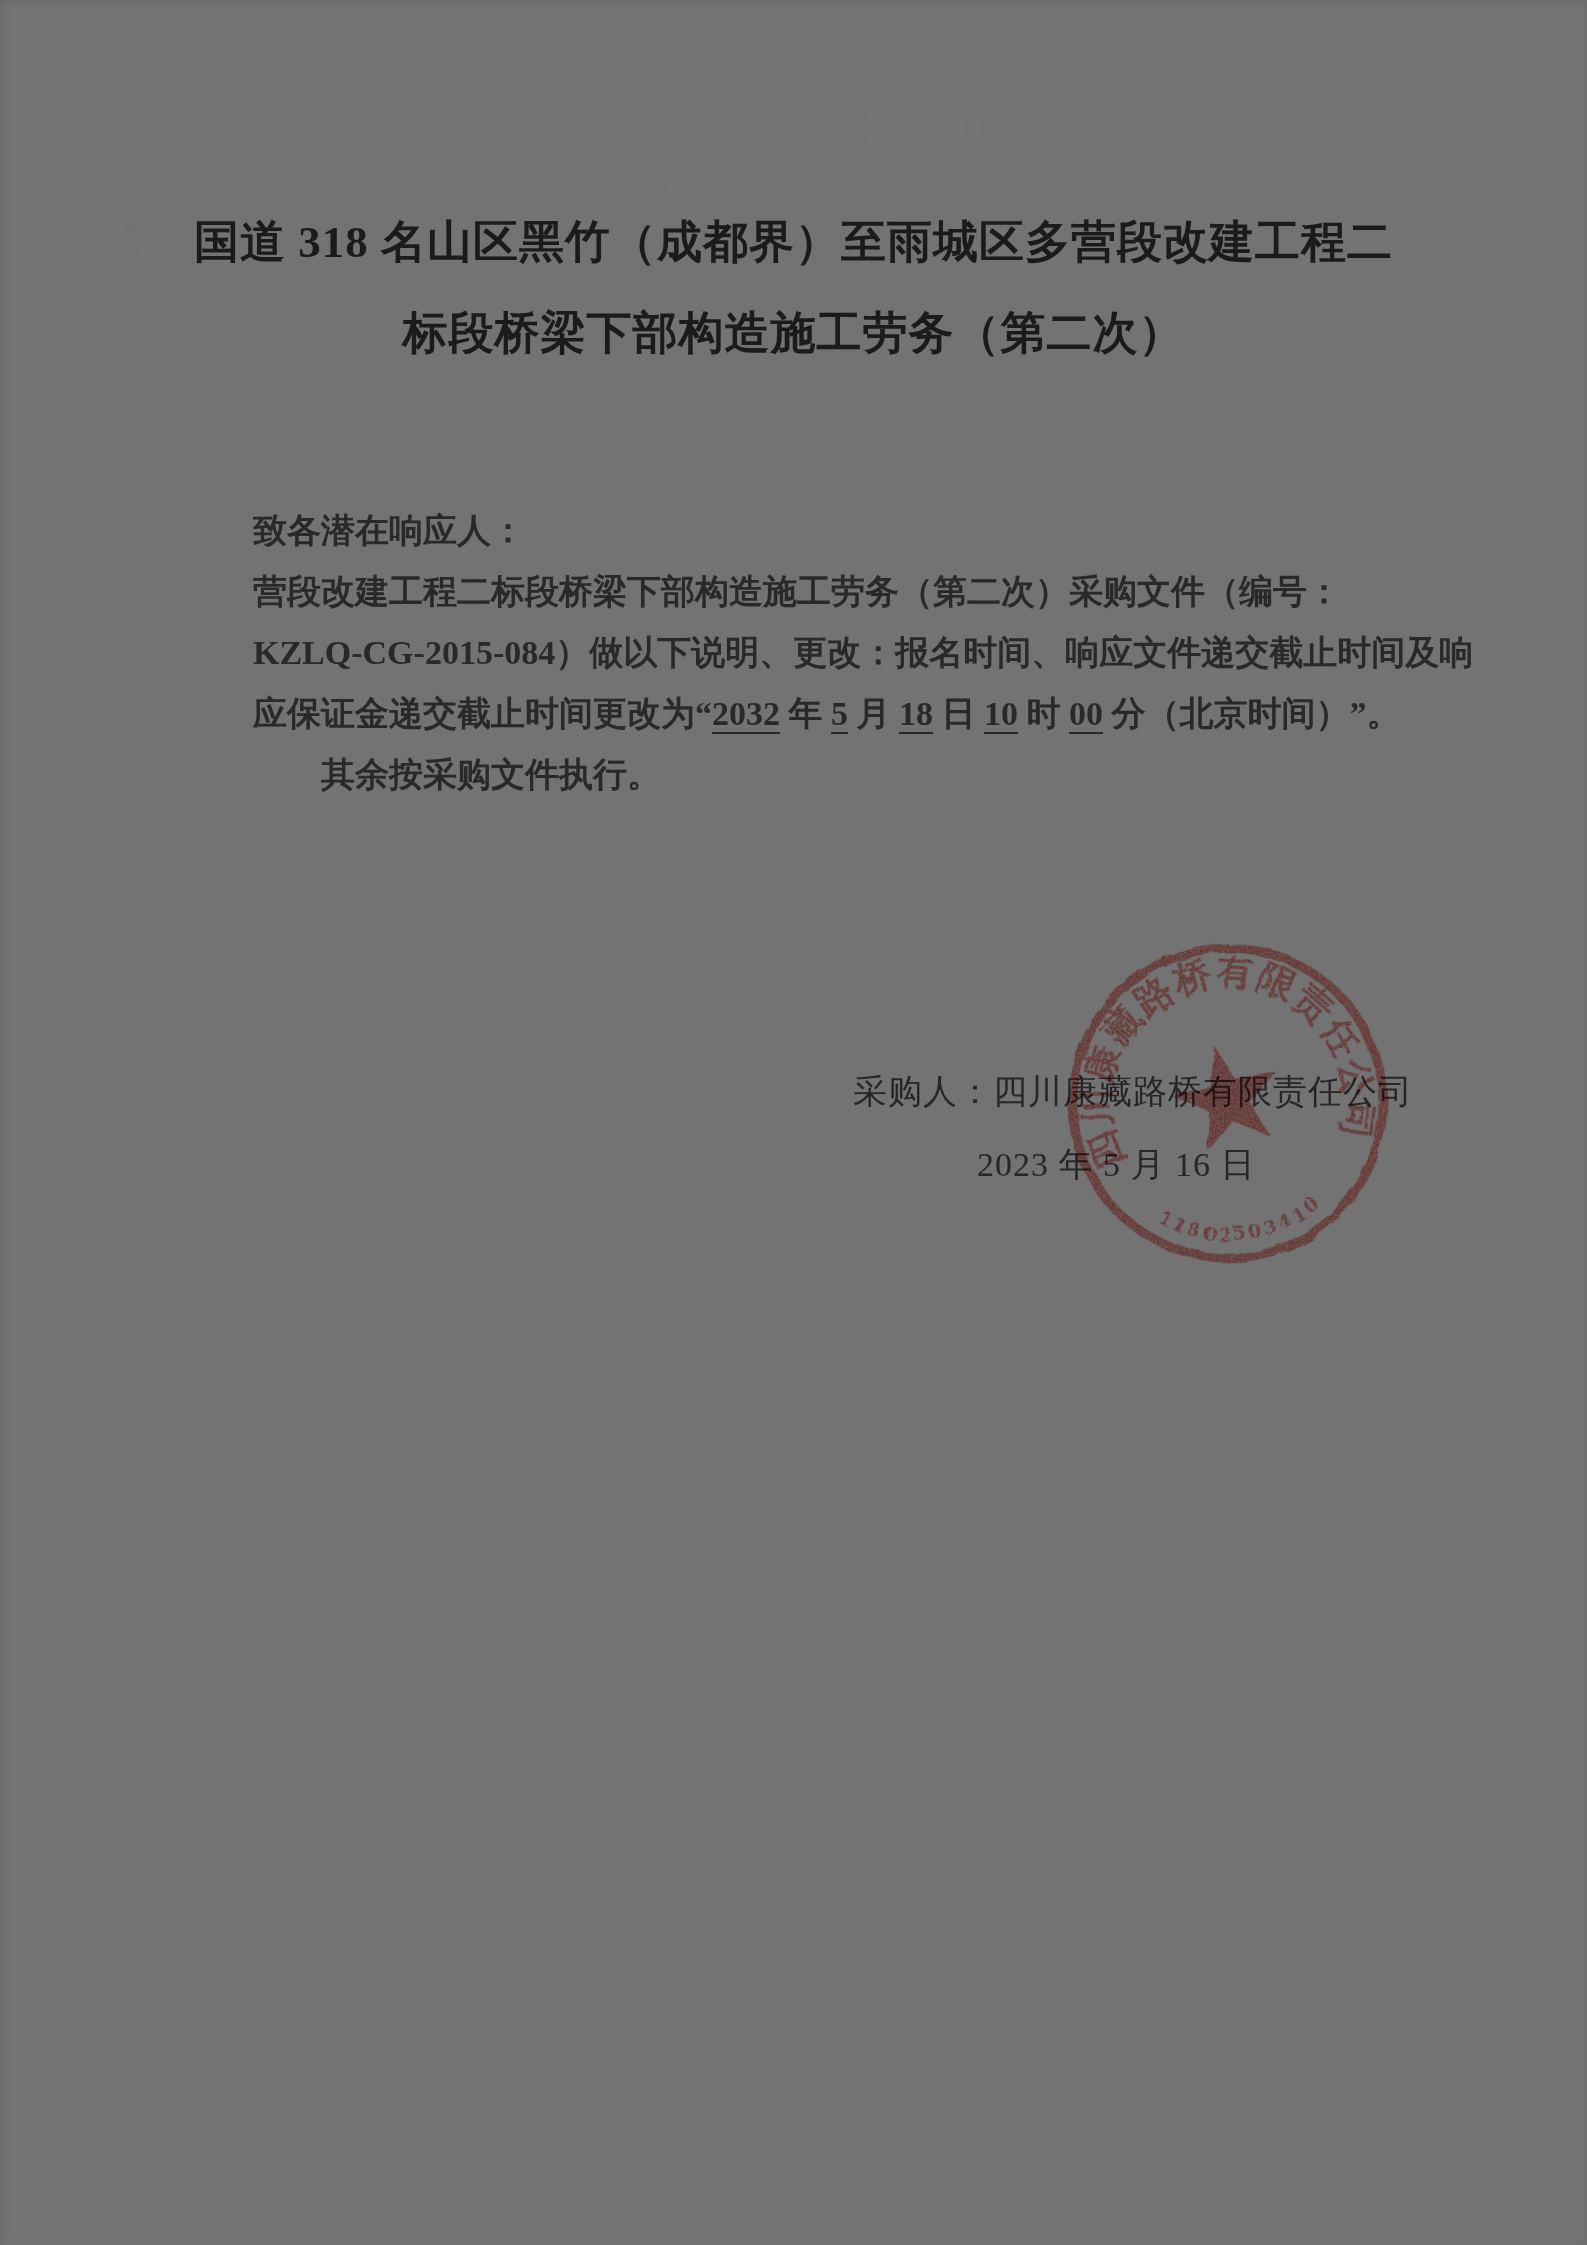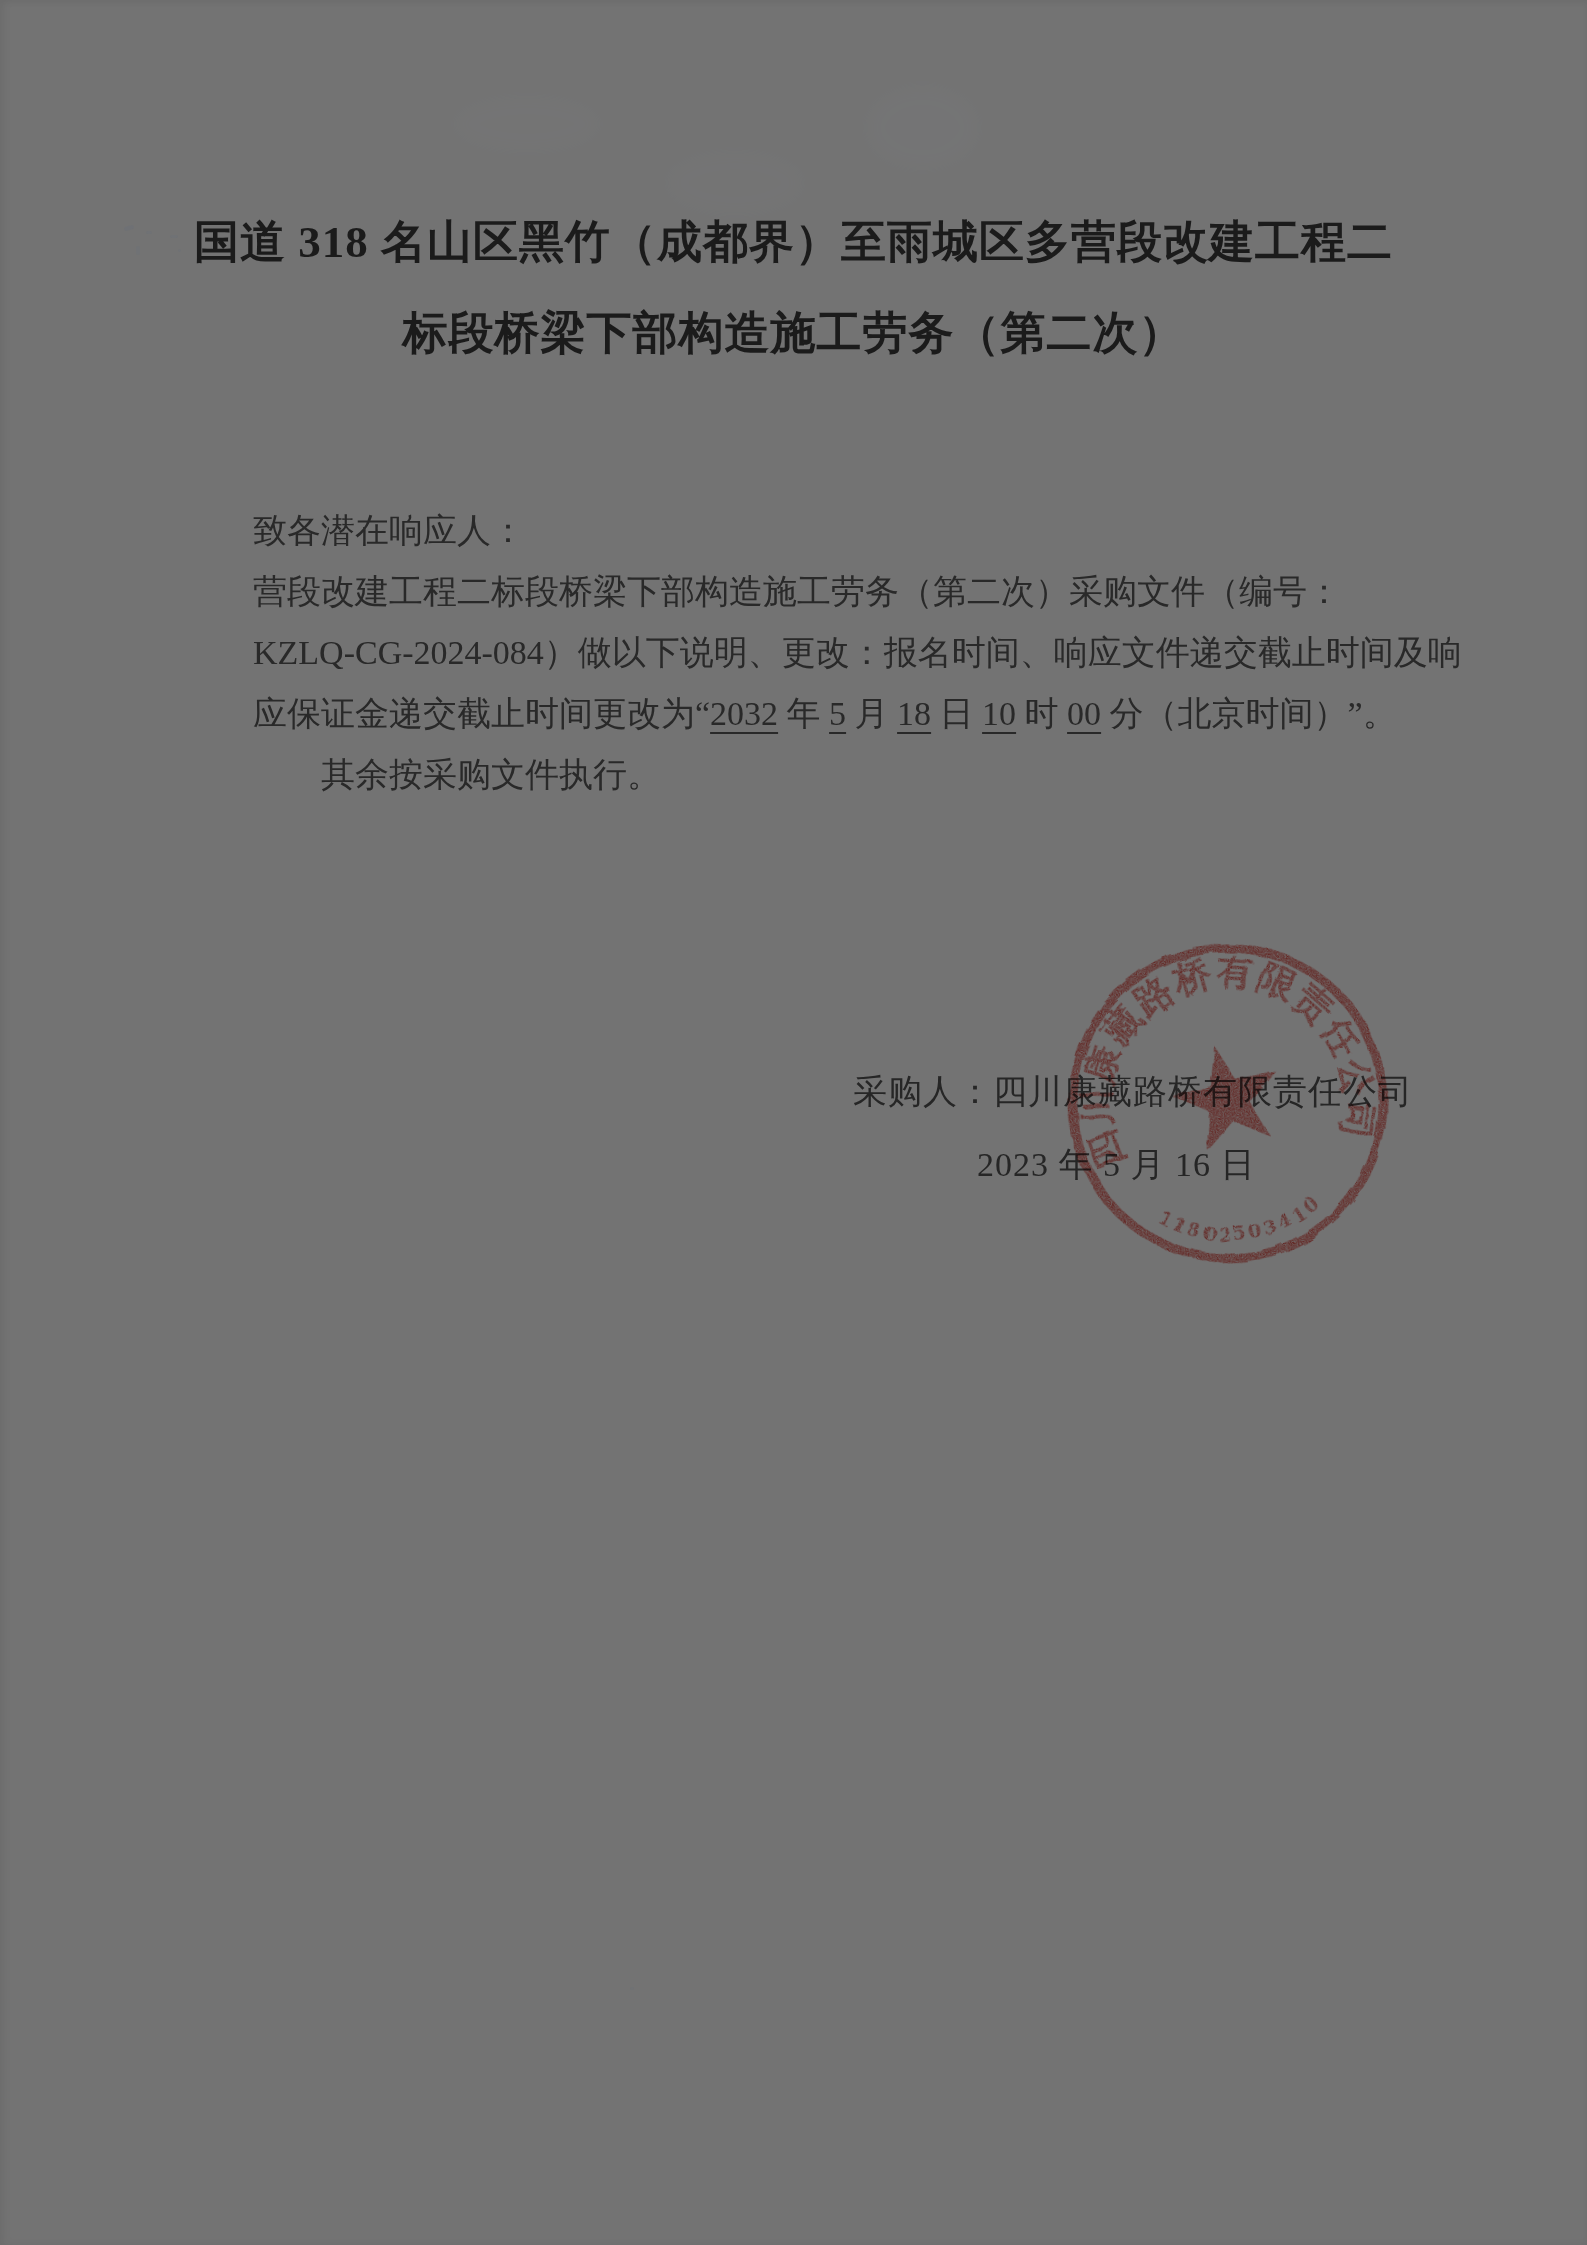--- a/index.html
+++ b/index.html
@@ -9,21 +9,21 @@
     font-family:"Liberation Serif","DejaVu Serif",serif;
     color:#262626;
     box-shadow: inset 4px 0 8px rgba(0,0,0,0.045), inset 0 3px 6px rgba(0,0,0,0.03);
   }
   .title { position:absolute; left:0; width:100%; text-align:center; font-weight:700; color:#1b1b1b; white-space:nowrap; }
   .t1 { top:212px; font-size:45px; letter-spacing:1px; }
   .t2 { top:303px; font-size:45px; letter-spacing:1px; }
   .t3 { top:381px; font-size:44px; letter-spacing:3px; }
 
   .bodyblock { position:absolute; left:253px; top:500px; width:1127px; font-size:34px; line-height:61px; color:#292929; }
-  .bline { white-space:nowrap; }
+  .bline { white-space:nowrap;font-weight:bold; }
   .indent { text-indent:68px; }
   .u { text-decoration:underline; text-underline-offset:7px; text-decoration-thickness:2px; }
 
   .sig { position:absolute; font-size:34px; color:#262626; white-space:nowrap; }
   .purchaser { left:853px; top:1069px; letter-spacing:1px; }
   .date { left:977px; top:1142px; letter-spacing:1px; }
 
   .seal { position:absolute; left:1058px; top:933px; width:340px; height:340px; mix-blend-mode:multiply; opacity:0.93; }
   .seal-company-text { font-size:37px; font-weight:700; letter-spacing:2px; font-family:"Liberation Serif","DejaVu Serif",serif; }
   .seal-number-text { font-size:19px; font-weight:700; letter-spacing:3px; font-family:"DejaVu Serif","Liberation Serif",serif; }
@@ -54,21 +54,21 @@
   <div class="speck s4"></div>
   <div class="speck s5"></div>
   <div class="speck s6"></div>
 
   <div class="title t1">国道 318 名山区黑竹（成都界）至雨城区多营段改建工程二</div>
   <div class="title t2">标段桥梁下部构造施工劳务（第二次）</div>
 
   <div class="bodyblock">
     <div class="bline">致各潜在响应人：</div>
     <div class="bline">营段改建工程二标段桥梁下部构造施工劳务（第二次）采购文件（编号：</div>
-    <div class="bline">KZLQ-CG-2024-084）做以下说明、更改：报名时间、响应文件递交截止时间及响</div>
+    <div class="bline">KZLQ-CG-2015-084）做以下说明、更改：报名时间、响应文件递交截止时间及响</div>
     <div class="bline"><span>应保证金递交截止时间更改为“</span><span class="u">2032</span><span> 年 </span><span class="u">5</span><span> 月 </span><span class="u">18</span><span> 日 </span><span class="u">10</span><span> 时 </span><span class="u">00</span><span> 分（北京时间）”。</span></div>
     <div class="bline indent">其余按采购文件执行。</div>
   </div>
 
   <div class="sig purchaser">采购人：四川康藏路桥有限责任公司</div>
   <div class="sig date">2023 年 5 月 16 日</div>
 
   <svg class="seal" viewBox="0 0 340 340" xmlns="http://www.w3.org/2000/svg">
     <defs>
       <filter id="stampFx" x="-15%" y="-15%" width="130%" height="130%">

